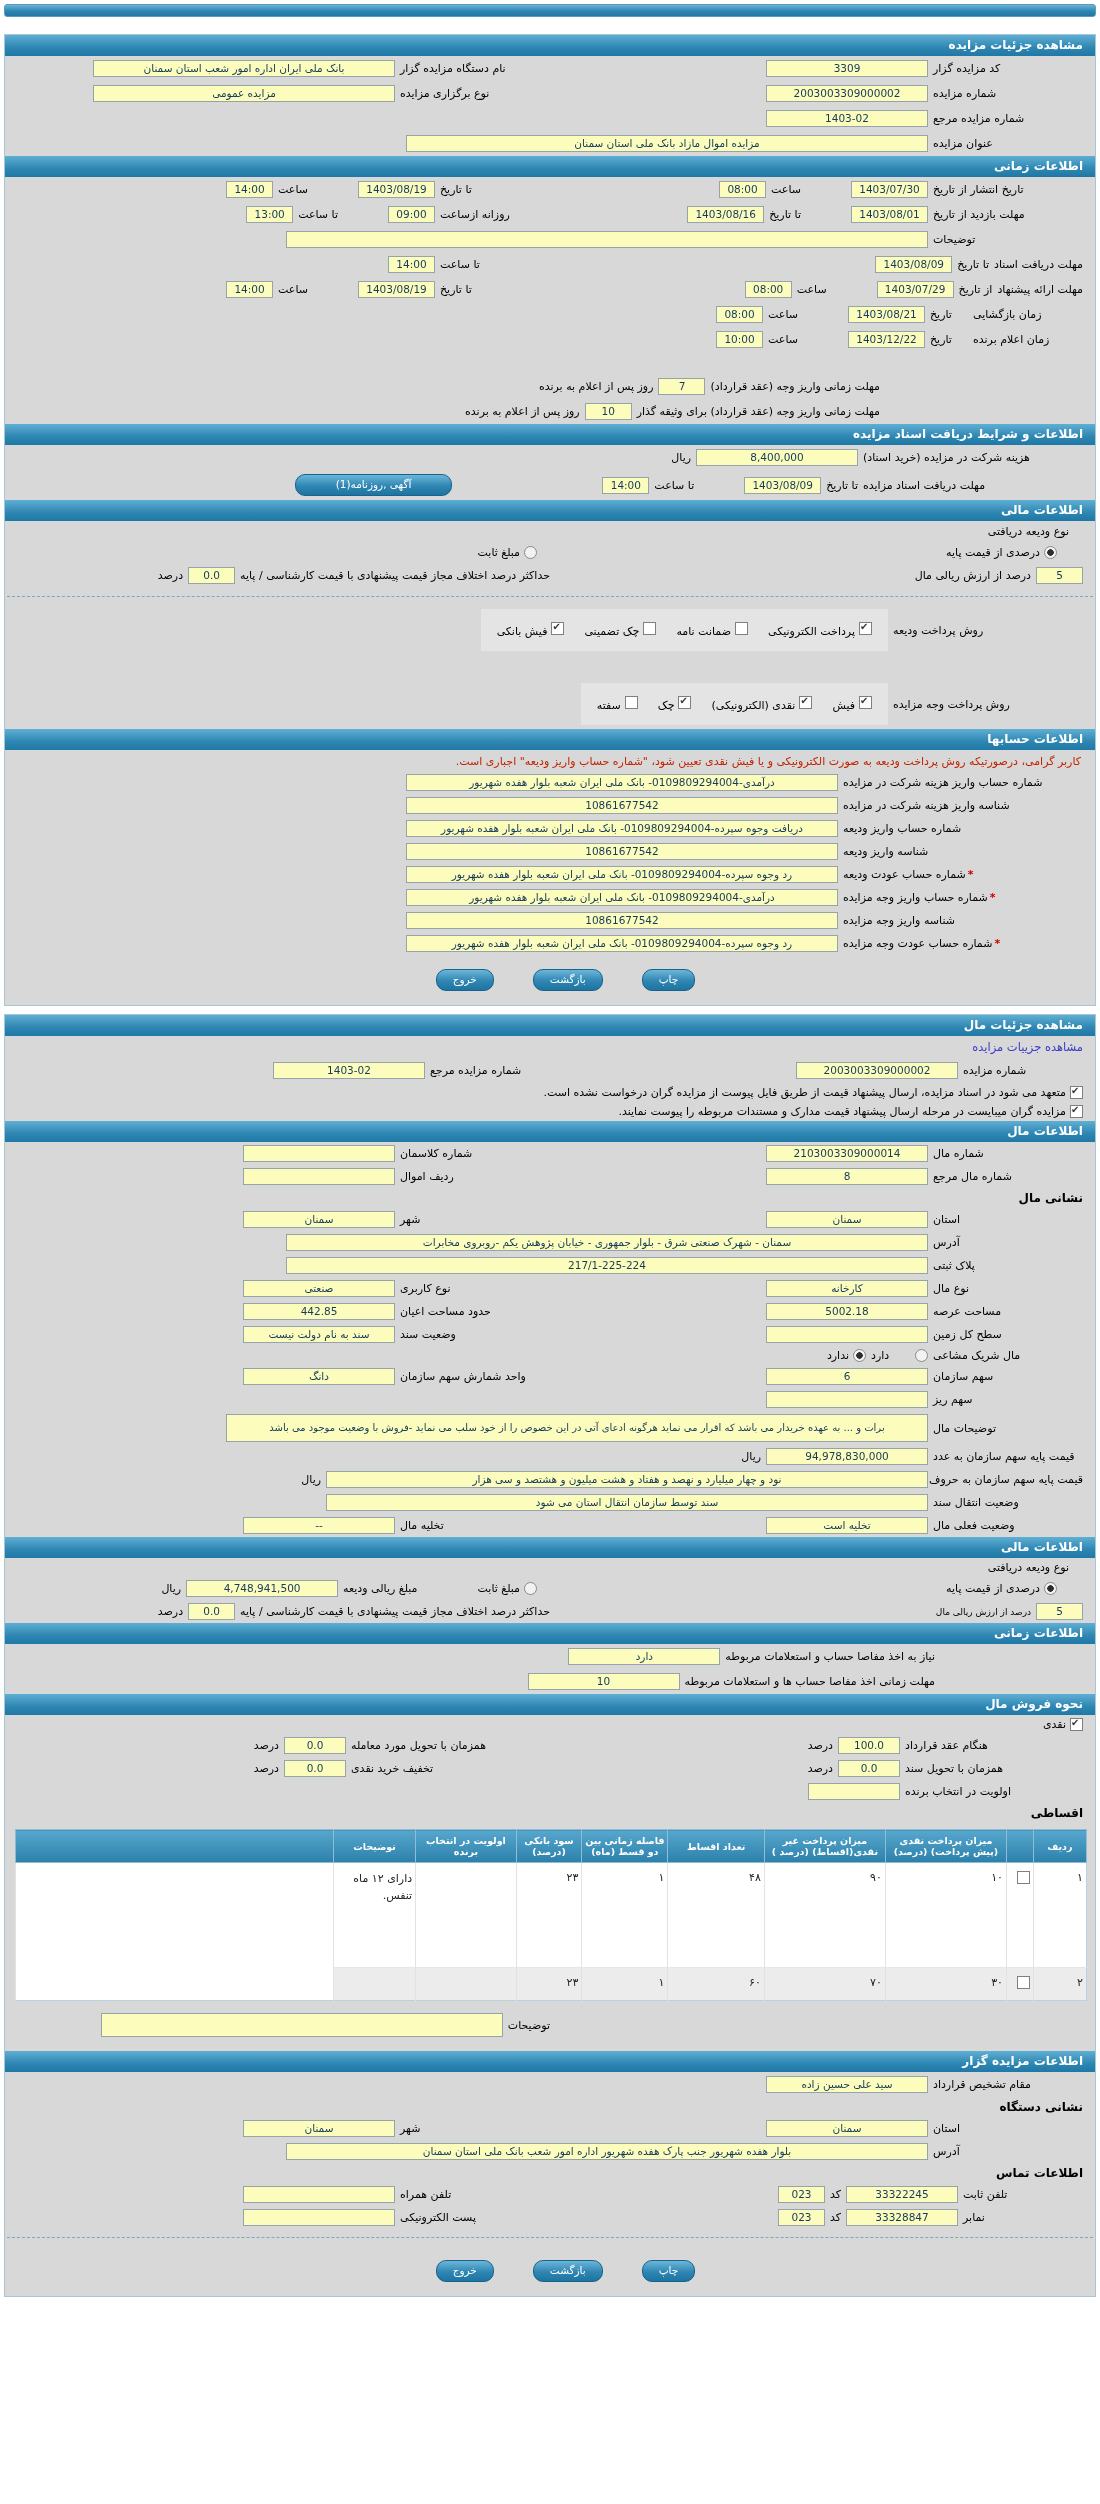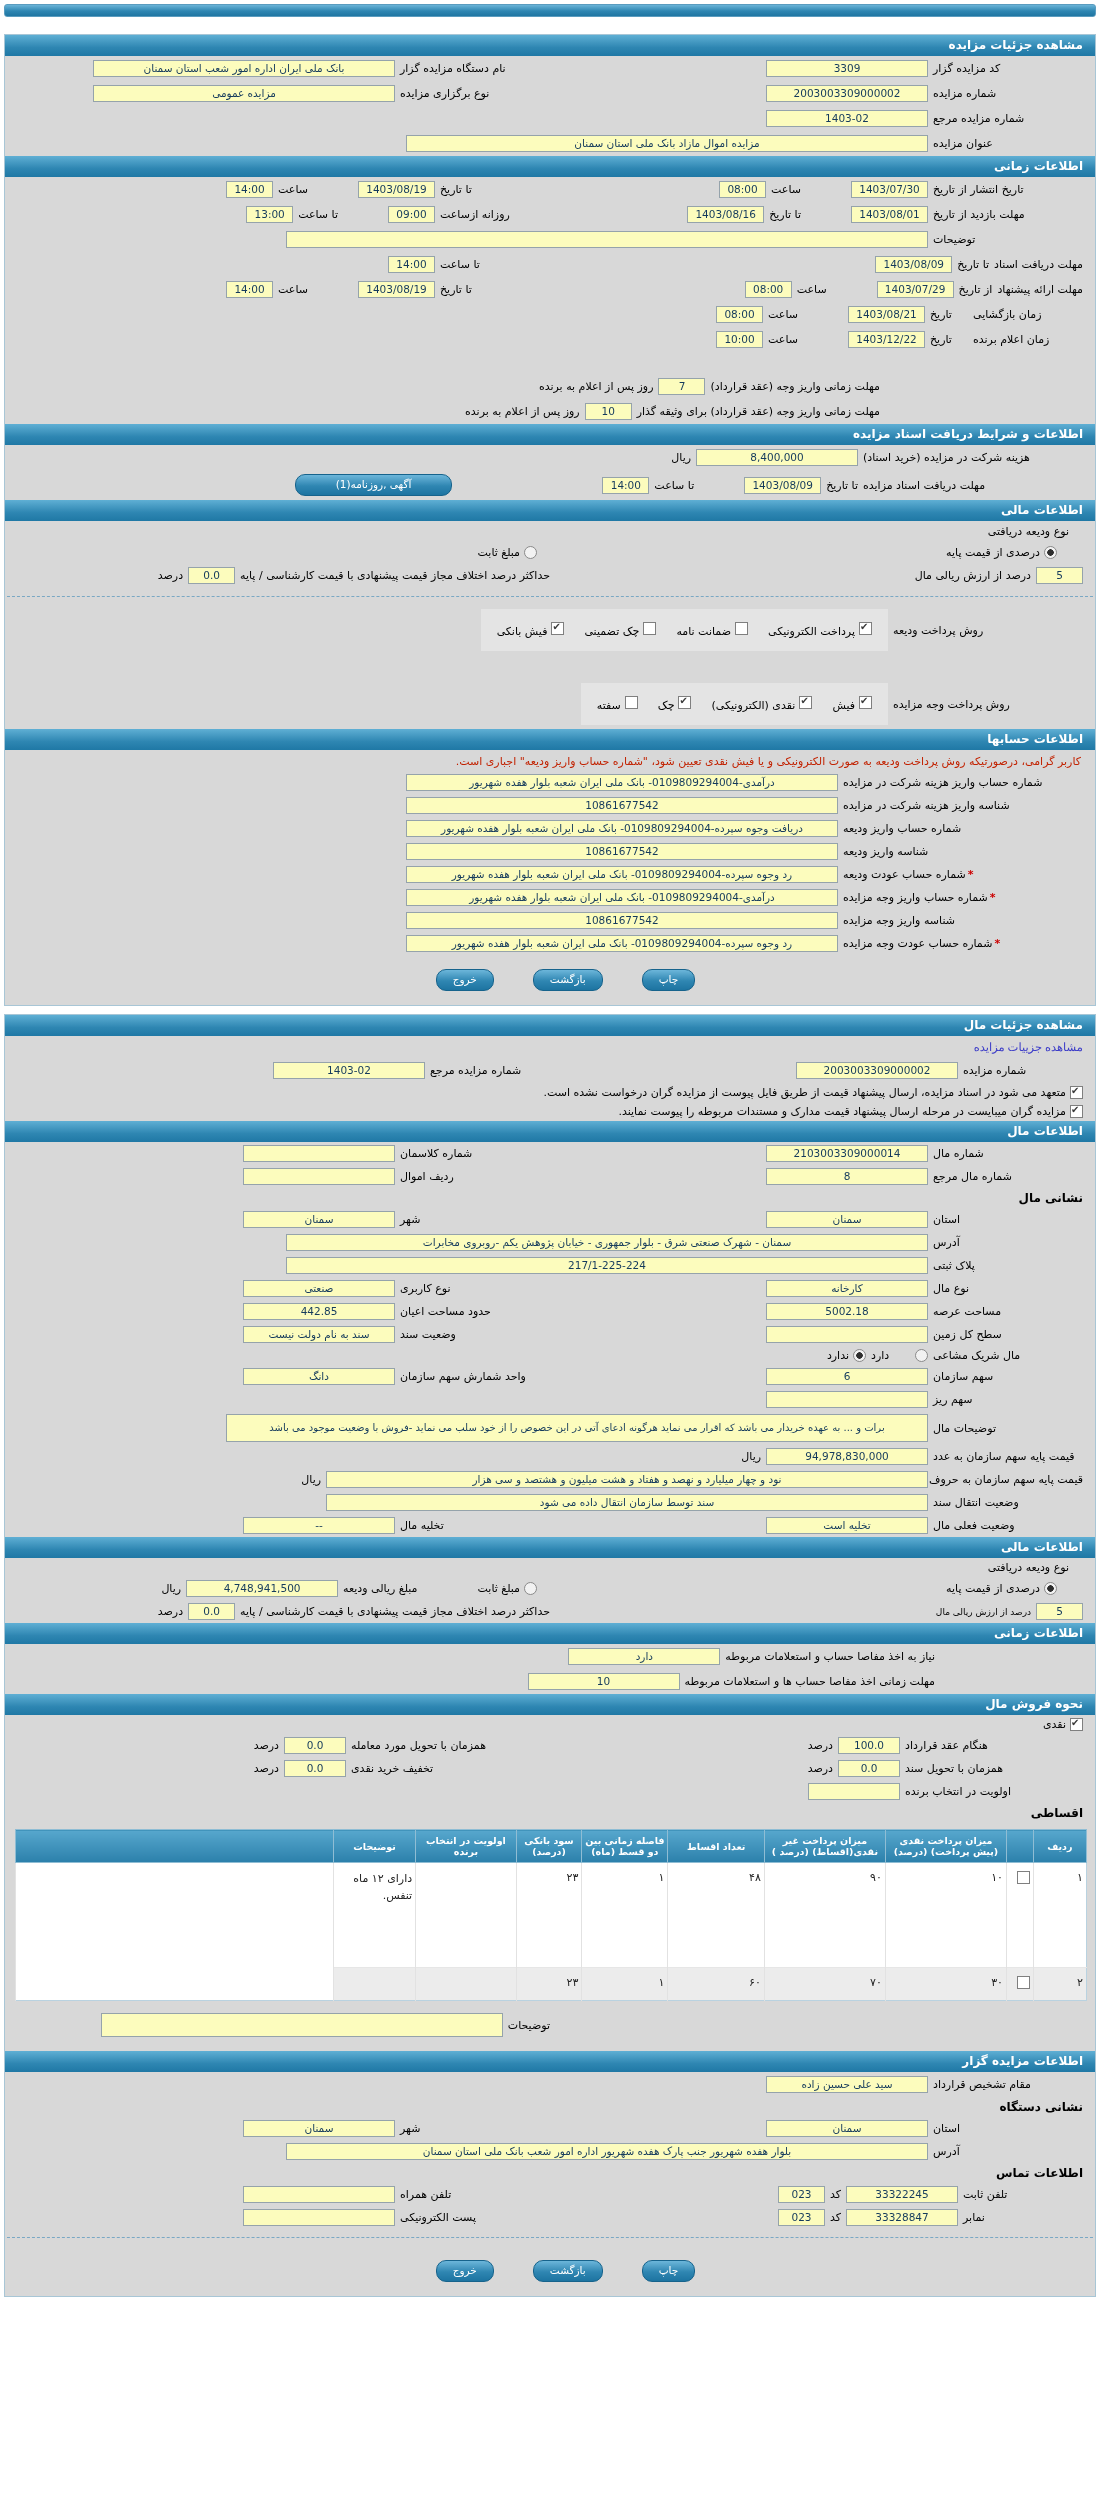--- a/index.html
+++ b/index.html
@@ -26,21 +26,21 @@
   .btnrow{display:flex;justify-content:center;gap:8px;padding:14px 0 8px;direction:ltr;}
   .cb{width:11px;height:11px;background:#fff;border:1px solid #7f7f7f;display:inline-block;
       margin-left:4px;position:relative;flex:none;}
   .cb.on::after{content:"\2714";position:absolute;top:-2px;left:0;font-size:10px;color:#3a3a3a;line-height:12px;}
   .rd{width:11px;height:11px;border:1px solid #8a8a8a;border-radius:50%;background:#f2f2f2;
       display:inline-block;margin-left:4px;flex:none;}
   .rd.on{background:radial-gradient(circle at 50% 50%,#2e2e2e 0 3px,#f2f2f2 3.5px);}
   .req{color:#c00;display:none;padding-left:2px;font-weight:bold;}
   .req.on{display:inline;}
   .note{color:#c22200;font-size:11px;text-align:right;direction:rtl;padding:5px 14px 3px;}
-  .link{color:#3c3cc8;font-size:11.5px;font-family:Liberation Serif, serif;}
+  .link{color:#3c3cc8;font-size:11.5px;}
   .bold{font-weight:bold;font-size:12px;}
   .dotted{border-top:1px dashed #7aa8c4;margin:8px 2px;}
   .paybox{background:#e4e4e4;padding:13px 16px;display:flex;gap:20px;align-items:center;direction:rtl;}
   .small{font-size:9px;}
   .tbl{border-collapse:collapse;margin:6px 10px;width:1072px;direction:rtl;background:#fff;
        table-layout:fixed;border:1px solid #b9d2e0;}
   .tbl th{background:linear-gradient(180deg,#57a7cd,#2b80ab);color:#fff;font-size:9.5px;font-weight:bold;
           border:1px solid #8fbdd4;padding:5px 2px;}
   .tbl td{font-size:11px;border-left:1px solid #e2e2e2;border-top:1px solid #e6e6e6;
           padding:8px 3px;vertical-align:top;color:#222;}
@@ -433,21 +433,21 @@
       <div class="fld w160">94,978,830,000</div>
       <span class="unit">ریال</span>
     </div>
     <div class="row row2">
       <span class="lb L150">قیمت پایه سهم سازمان به حروف</span>
       <div class="fld w600">نود و چهار میلیارد و نهصد و هفتاد و هشت میلیون و هشتصد و سی هزار</div>
       <span class="unit">ریال</span>
     </div>
     <div class="row row2">
       <span class="lb L150">وضعیت انتقال سند</span>
-      <div class="fld w600">سند توسط سازمان انتقال داده می شود</div>
+      <div class="fld w600">سند توسط سازمان انتقال استان می شود</div>
     </div>
     <div class="row row2">
       <div class="half">
         <span class="lb L150">وضعیت فعلی مال</span>
         <div class="fld w160">تخلیه است</div>
       </div>
       <div class="half">
         <span class="lb L150">تخلیه مال</span>
         <div class="fld w150">--</div>
       </div>

